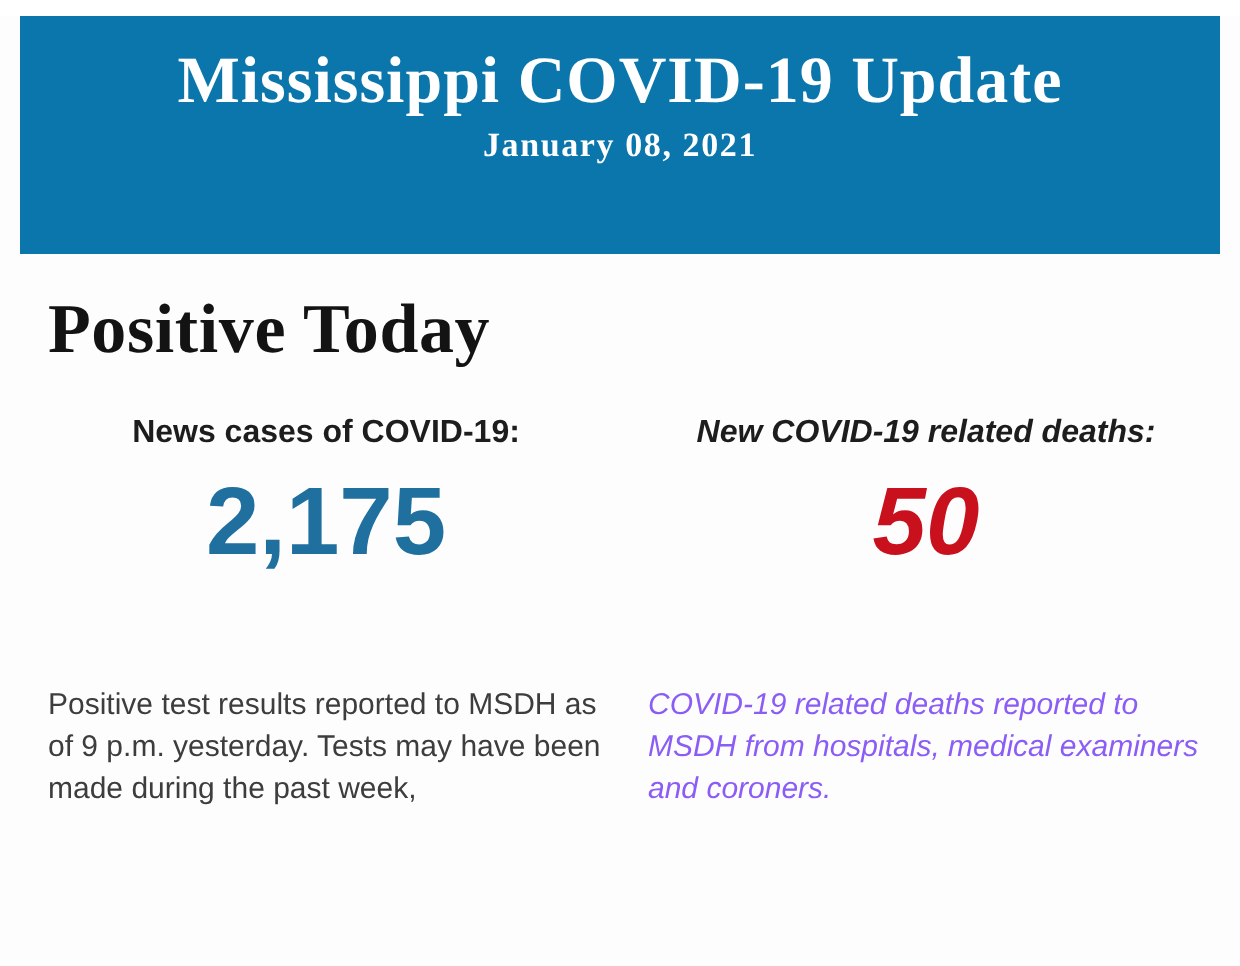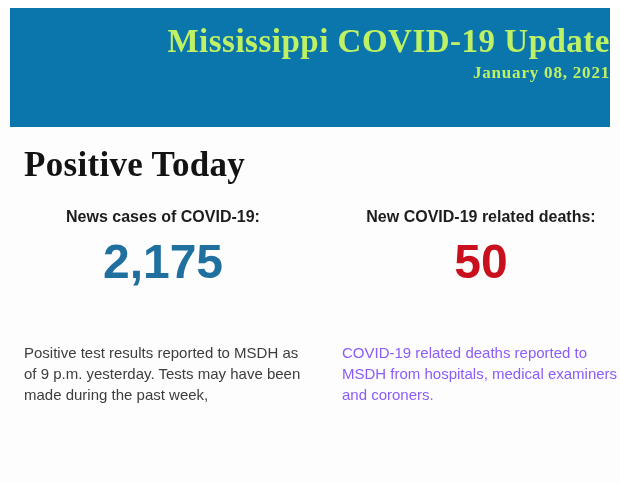--- a/index.html
+++ b/index.html
@@ -46,27 +46,27 @@
     font-family: "Liberation Serif", serif;
     font-weight: bold;
     font-size: 35px;
     letter-spacing: 0.3px;
     line-height: 1.15;
   }
   
   .stats-grid {
     display: flex;
     margin: 22px 0 10px 24px;
-    justify-content: space-between;
   }
   .stat-col {
     width: 278px;
   }
   .stat-col + .stat-col {
     margin-left: 22px;
+    font-style: italic;
   }
   .stat-label {
     text-align: center;
     font-weight: bold;
     font-size: 16px;
     line-height: 19px;
   }
   .stat-value {
     text-align: center;
     margin-top: 12px;
@@ -80,21 +80,21 @@
     line-height: 21px;
     text-align: left;
     max-width: 292px;
   }
 </style>
 </head>
 <body>
 
 <div class="page" style="background-color: rgb(253, 253, 253);">
 
-  <header class="banner" style="background-color: rgb(11, 118, 172); color: #bef264; text-align: right;">
+  <header class="banner" style="background-color: rgb(11, 118, 172); color: #ffffff;">
     <h1 class="banner-title">Mississippi COVID-19 Update</h1>
     <div class="banner-date">January 08, 2021</div>
   </header>
 
   <main>
 
     <h2 class="section-heading" style="color: rgb(19, 19, 19);">Positive Today</h2>
 
     <div class="stats-grid">
 

